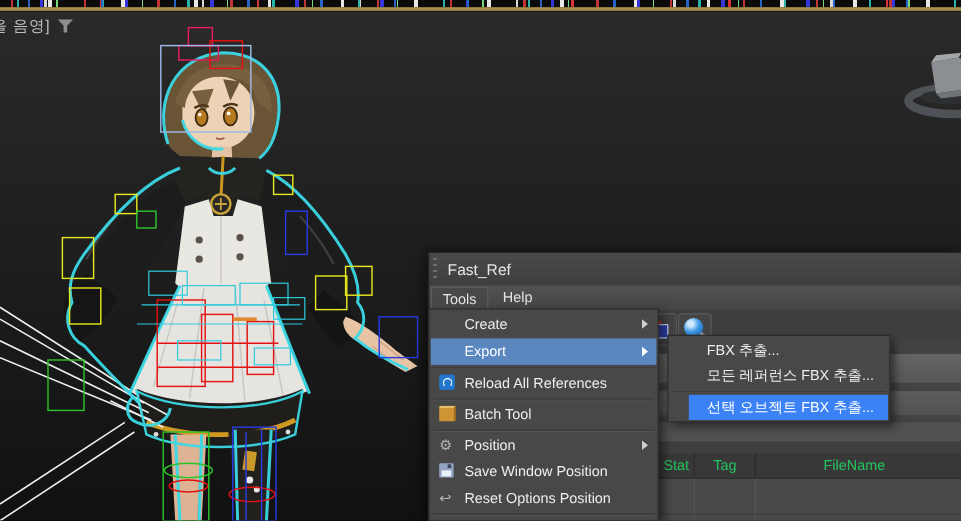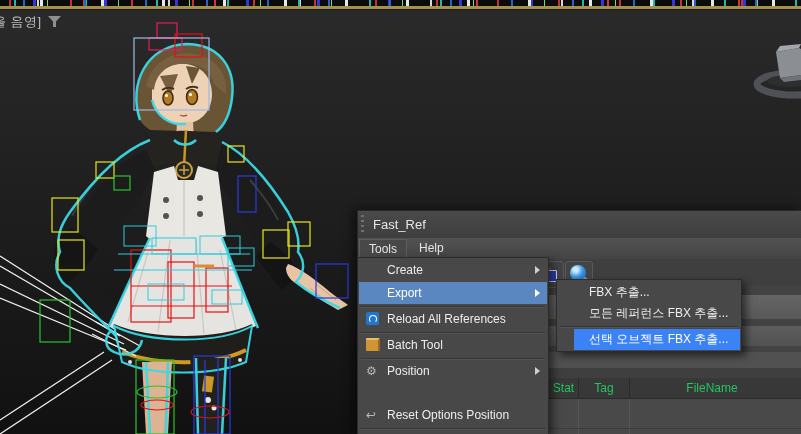--- a/index.html
+++ b/index.html
@@ -319,20 +319,24 @@
     <div class="mi" style="top:76px">
       <span class="ic ic-box"></span>
       <span class="lbl">Batch Tool</span>
     </div>
     <div class="msep" style="top:100px"></div>
     <div class="mi" style="top:102px">
       <span class="ic">⚙</span>
       <span class="lbl">Position</span>
       <span class="arrow"></span>
     </div>
+    <div class="mi" style="top:124px">
+      <span class="ic ic-floppy"></span>
+      <span class="lbl">Save Window Position</span>
+    </div>
     <div class="mi" style="top:146px">
       <span class="ic">↩</span>
       <span class="lbl">Reset Options Position</span>
     </div>
     <div class="msep" style="top:170px"></div>
   </div>
 
   <div id="submenu">
     <div class="smi" style="top:2px">
       <span class="lbl">FBX 추출...</span>

